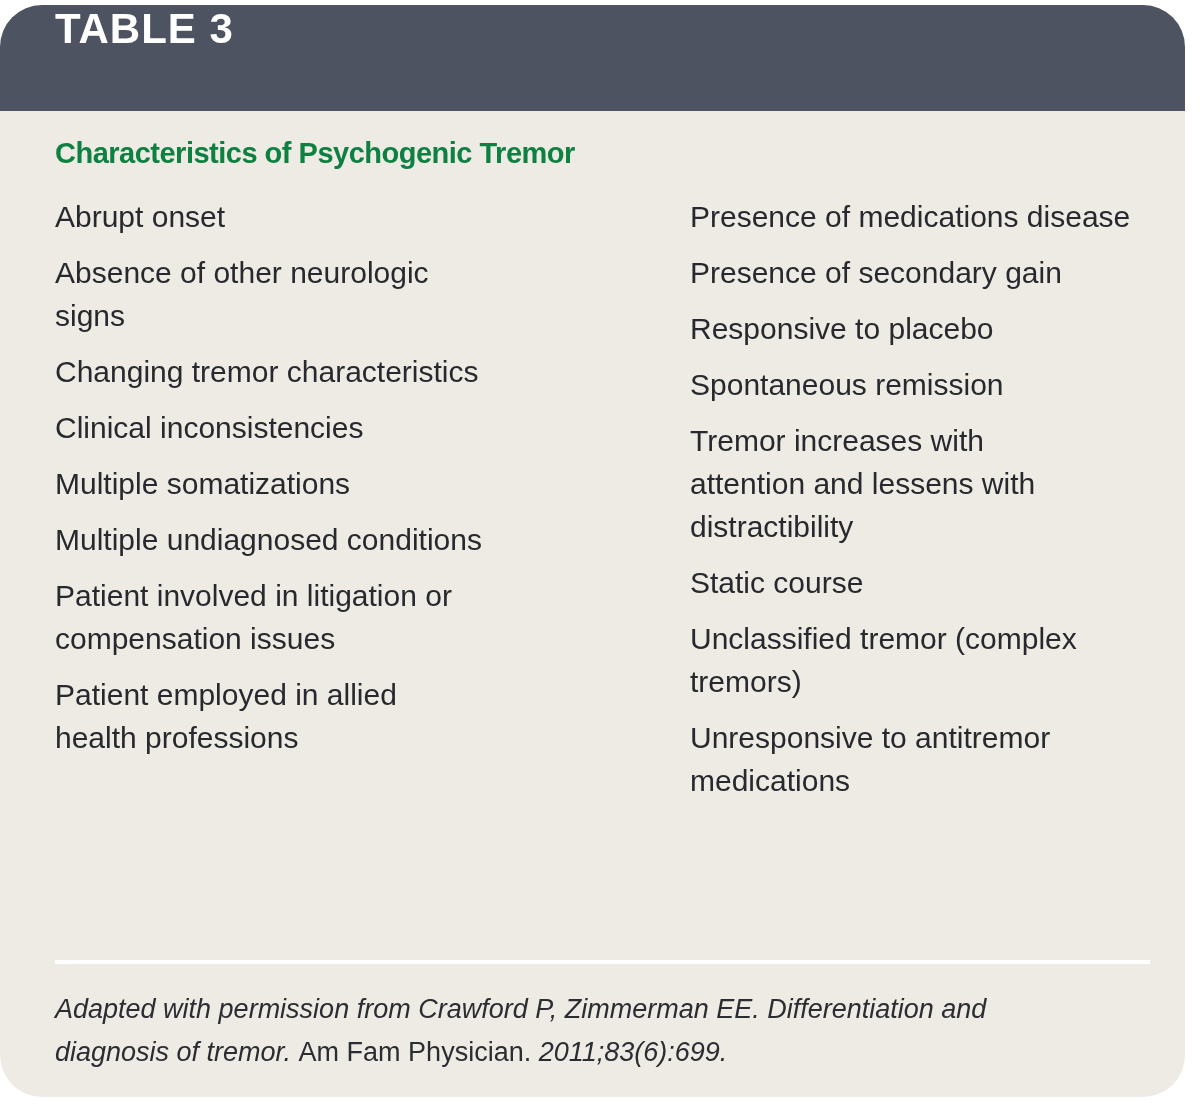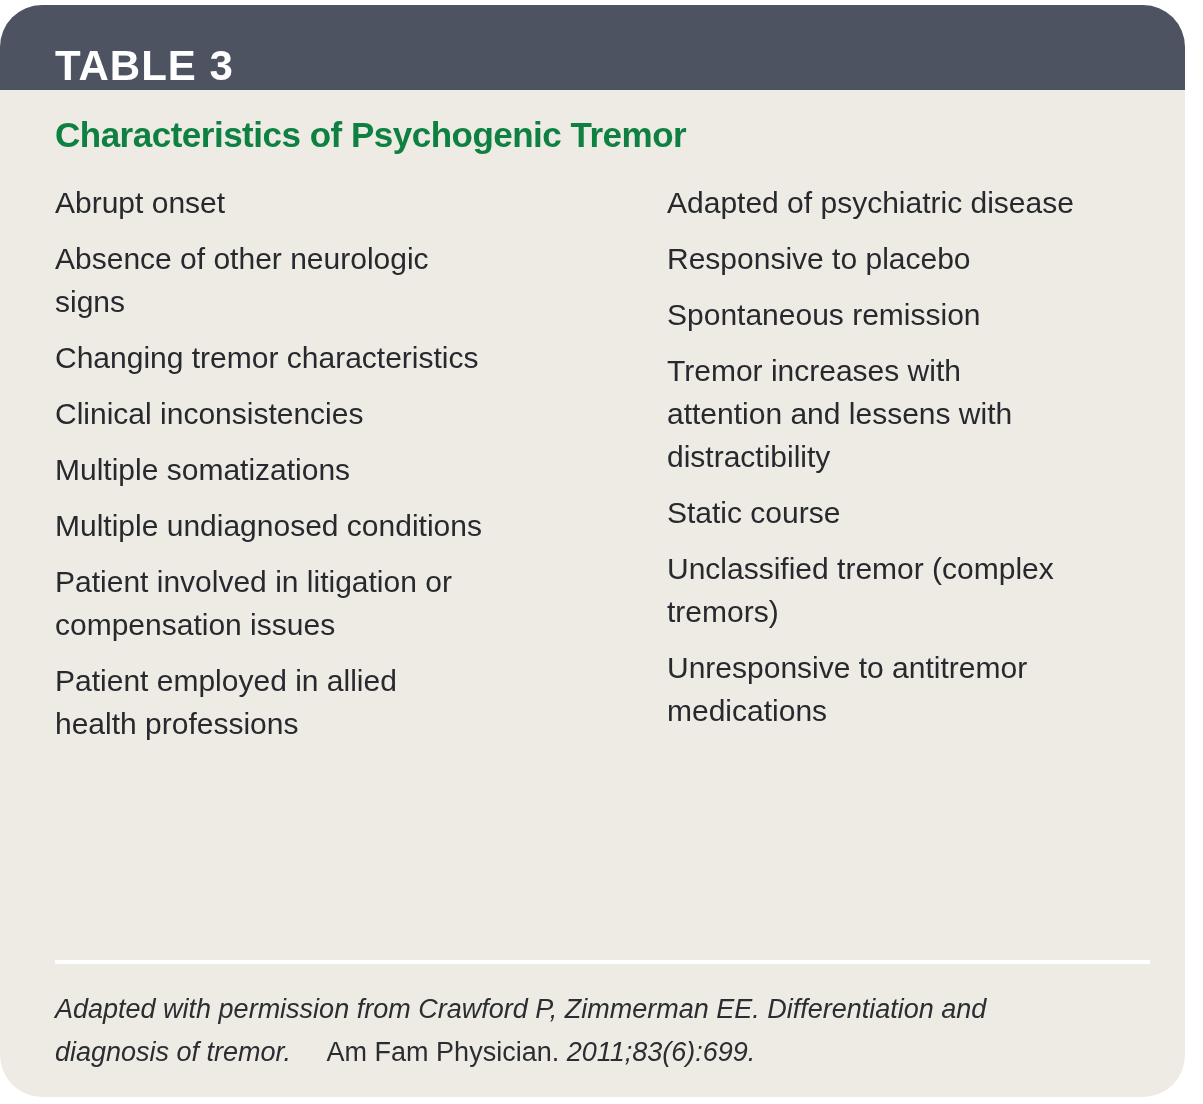--- a/index.html
+++ b/index.html
@@ -12,45 +12,46 @@
   }
   .card {
     position: absolute;
     left: 0; top: 5px;
     width: 1185px; height: 1092px;
     background: #edebe4;
     border-radius: 42px;
     overflow: hidden;
   }
   .card-header {
-    height: 85px;
+    height: 106px;
     background: #4d5360;
     display: flex;
-    align-items: flex-end;
+    align-items: flex-start;
     padding: 0 55px;
   }
   .table-number {
     color: #ffffff;
     font-size: 42px;
     font-weight: bold;
     letter-spacing: 1px;
   }
   .card-body {
     padding: 27px 35px 0 55px;
   }
   .title {
     color: #0e8041;
-    font-size: 35px;
+    font-size: 29px;
     font-weight: bold;
     line-height: 1.05;
     letter-spacing: -0.5px;
   }
   .columns {
     margin-top: 27px;
     display: flex;
+    gap: 23px;
   }
   .col-left { width: 612px; flex: 0 0 612px; }
   .col-right { flex: 1; }
   .item {
     font-size: 30px;
     line-height: 43px;
     color: #27292e;
     white-space: pre-line;
     margin-bottom: 13px;
     font-weight: normal;
@@ -67,21 +68,21 @@
     border: none;
     margin-bottom: 24px;
   }
   .citation {
     font-size: 27px;
     line-height: 43px;
     color: #2b2d32;
     max-width: 980px;
   }
   .citation .it { font-style: italic; }
-  .citation .up { font-style: normal; margin-left: 28px; }
+  .citation .up { font-style: normal; }
 </style>
 </head>
 <body>
 
 <div class="card">
 
   <div class="card-header">
     <span class="table-number">TABLE 3</span>
   </div>
 
@@ -96,21 +97,22 @@
         <p class="item">Changing tremor characteristics</p>
         <p class="item">Clinical inconsistencies</p>
         <p class="item">Multiple somatizations</p>
         <p class="item">Multiple undiagnosed conditions</p>
         <p class="item">Patient involved in litigation or
 compensation issues</p>
         <p class="item">Patient employed in allied
 health professions</p>
       </div>
       <div class="col col-right">
-        <p class="item">Adapted of psychiatric disease</p>
+        <p class="item">Presence of medications disease</p>
+        <p class="item">Presence of secondary gain</p>
         <p class="item">Responsive to placebo</p>
         <p class="item">Spontaneous remission</p>
         <p class="item">Tremor increases with
 attention and lessens with
 distractibility</p>
         <p class="item">Static course</p>
         <p class="item">Unclassified tremor (complex
 tremors)</p>
         <p class="item">Unresponsive to antitremor
 medications</p>

